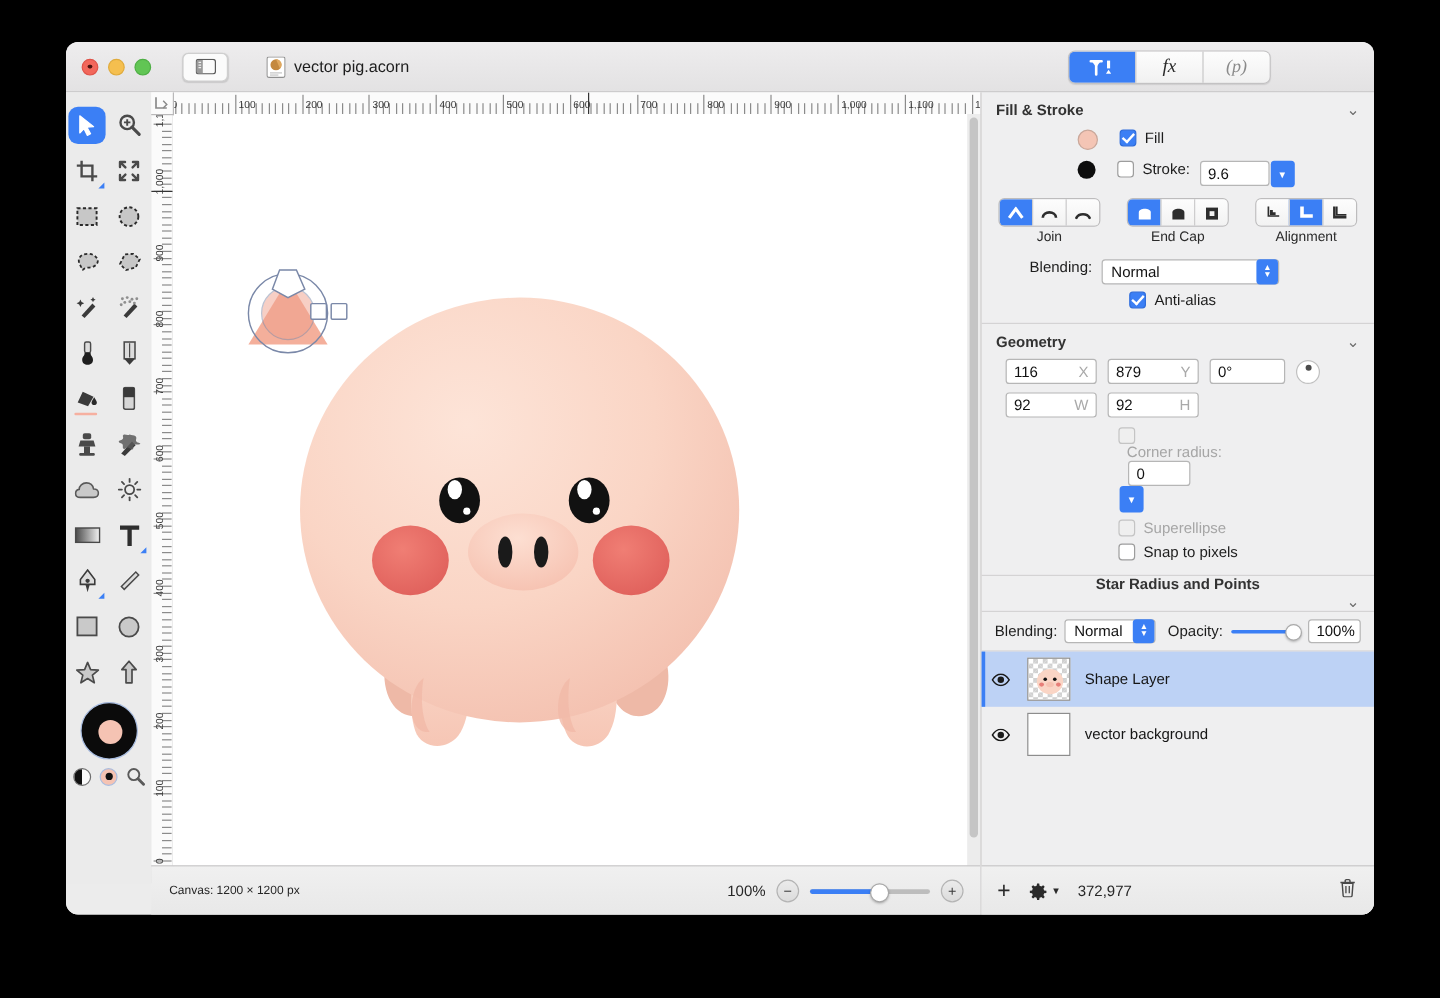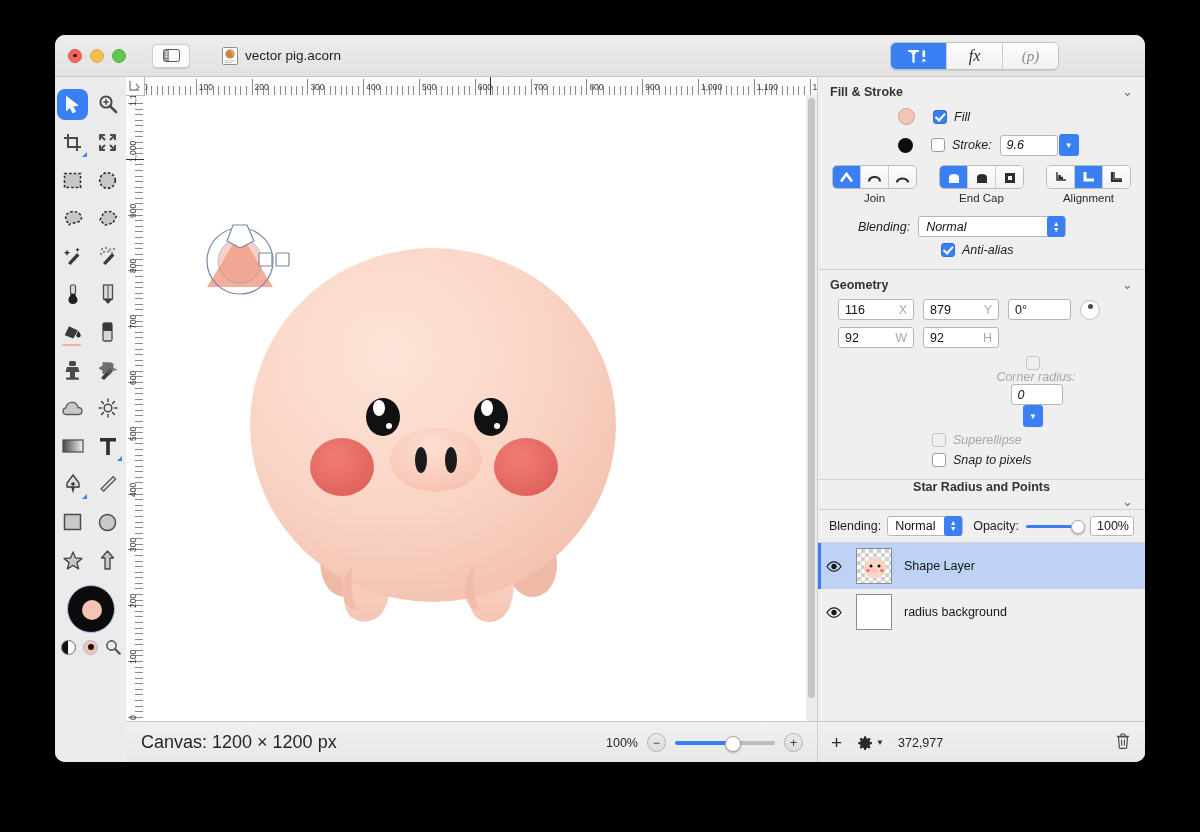--- a/index.html
+++ b/index.html
@@ -46,34 +46,34 @@
   
   .hruler{position:absolute;left:71px;top:0;right:0;height:18px;background:#fbfbfb;border-bottom:1px solid #b9b8b9;overflow:hidden;}
   .vruler{position:absolute;left:71px;top:18px;width:18px;bottom:41px;background:#fbfbfb;border-right:1px solid #b9b8b9;overflow:hidden;}
   .corner0{position:absolute;left:71px;top:0;width:18px;height:18px;background:#fbfbfb;border-right:1px solid #b9b8b9;border-bottom:1px solid #b9b8b9;z-index:3;}
   .rl{position:absolute;font-size:8.5px;color:#3a3a3a;font-family:"Liberation Sans",sans-serif;}
   .tick{position:absolute;background:#8b8b8b;}
   .canvasarea{position:absolute;left:89px;top:18px;right:0;bottom:41px;background:#ececec;overflow:hidden;}
   .paper{position:absolute;left:0;top:0;width:662px;height:627px;background:#fff;}
   .vscroll{position:absolute;right:2px;top:3px;width:7px;height:600px;background:#b8b8b8;border-radius:4px;opacity:.75;}
   .statusbar{position:absolute;left:71px;right:0;bottom:0;height:41px;background:linear-gradient(#f0f0f0,#e8e8e8);border-top:1px solid #c9c8c9;display:flex;align-items:center;}
-  .canvaslabel{margin-left:15px;font-size:18px;color:#262626;}
+  .canvaslabel{margin-left:15px;font-size:10px;color:#262626;}
   .zoomwrap{margin-left:auto;margin-right:14px;display:flex;align-items:center;gap:9px;}
   .zoomtxt{font-size:12.5px;color:#262626;}
   .zbtn{width:17px;height:17px;border-radius:50%;background:linear-gradient(#ebebeb,#dcdcdc);border:.5px solid #b4b4b4;display:flex;align-items:center;justify-content:center;font-size:12px;color:#3a3a3a;line-height:1;}
   .ztrack{width:100px;height:4px;border-radius:2px;background:#bdbdbd;position:relative;}
   .zfill{position:absolute;left:0;top:0;height:4px;width:57px;border-radius:2px;background:#3b7ff5;}
   .zknob{position:absolute;left:50px;top:-5px;width:14px;height:14px;border-radius:50%;background:#fff;border:.5px solid #a8a8a8;box-shadow:0 1px 2px rgba(0,0,0,.25);}
 
   
   .sect{border-bottom:1px solid #d4d3d4;}
   .secthead{height:29px;display:flex;align-items:center;padding:0 12px;}
   .secttitle{font-size:12.5px;font-weight:bold;color:#333;}
   .chev{margin-left:auto;font-size:13px;color:#6e6e6e;}
-  .row{display:flex;align-items:center;margin:0 0 9px 0;font-style:italic;}
+  .row{display:flex;margin:0 0 9px 0;}
   .swatch{width:15px;height:15px;border-radius:50%;}
   .sw-fill{background:#f4c5b5;border:.5px solid #c9a79a;}
   .sw-stroke{background:#0d0d0d;}
   .cbx{width:14px;height:14px;border-radius:3px;border:.5px solid #9d9d9d;background:#fff;box-sizing:border-box;display:inline-flex;align-items:center;justify-content:center;}
   .cbx.on{background:#3b7ff5;border-color:#2f6ddb;}
   .cbx.on:after{content:"";width:4px;height:8px;border:solid #fff;border-width:0 2px 2px 0;transform:rotate(42deg) translate(-.5px,-1px);}
   .cbx.dis{background:#efefef;border-color:#c4c4c4;}
   .lbl{font-size:12.5px;color:#1d1d1d;margin-left:7px;}
   .lbl.dis{color:#a6a6a6;}
   .field{background:#fff;border:.5px solid #b6b6b6;border-radius:3px;height:21px;display:flex;align-items:center;padding:0 6px;font-size:12.5px;color:#111;box-sizing:border-box;}
@@ -963,21 +963,21 @@
         </div>
 
         <div class="layerrow">
           <div class="eye">
             <svg width="16" height="11" viewBox="0 0 16 11">
                 <path d="M8 .8 C12 .8 15 5.5 15 5.5 S12 10.2 8 10.2 1 5.5 1 5.5 4 .8 8 .8Z" fill="none" stroke="#1a1a1a" stroke-width="1.2"></path>
                 <circle cx="8" cy="5.5" r="2.7" fill="#1a1a1a"></circle>
               </svg>
           </div>
           <div class="thumb"></div>
-          <div class="layername">radius background</div>
+          <div class="layername">vector background</div>
         </div>
       </div>
 
       <div class="rbottom">
         <div style="margin-left:13px;font-size:19px;color:#2a2a2a;line-height:1;">+</div>
         <div style="margin-left:15px;display:flex;align-items:center;">
           <svg width="16" height="16" viewBox="0 0 16 16">
               <path d="M8 5.2a2.8 2.8 0 100 5.6 2.8 2.8 0 000-5.6Zm7 3.9v-1.8l-1.9-.3a5.3 5.3 0 00-.6-1.4l1.1-1.6-1.3-1.3-1.6 1.1a5.3 5.3 0 00-1.4-.6L9 1.3H7.2L6.9 3.2a5.3 5.3 0 00-1.4.6L3.9 2.7 2.6 4l1.1 1.6a5.3 5.3 0 00-.6 1.4l-1.9.3v1.8l1.9.3c.1.5.3 1 .6 1.4L2.6 12.4l1.3 1.3 1.6-1.1c.4.3.9.5 1.4.6l.3 1.9H9l.3-1.9c.5-.1 1-.3 1.4-.6l1.6 1.1 1.3-1.3-1.1-1.6c.3-.4.5-.9.6-1.4Z" fill="#2a2a2a"></path>
             </svg>
           <span style="margin-left:3px;font-size:8px;color:#2a2a2a;">▼</span>

